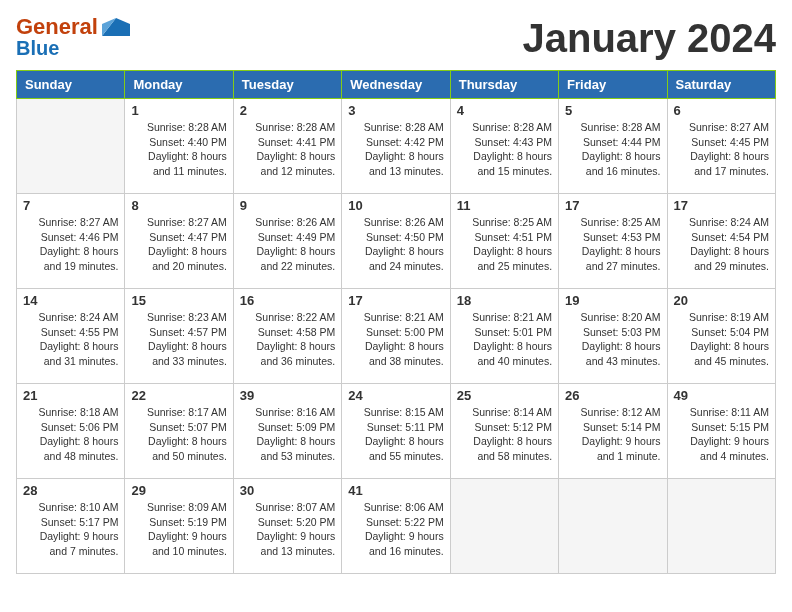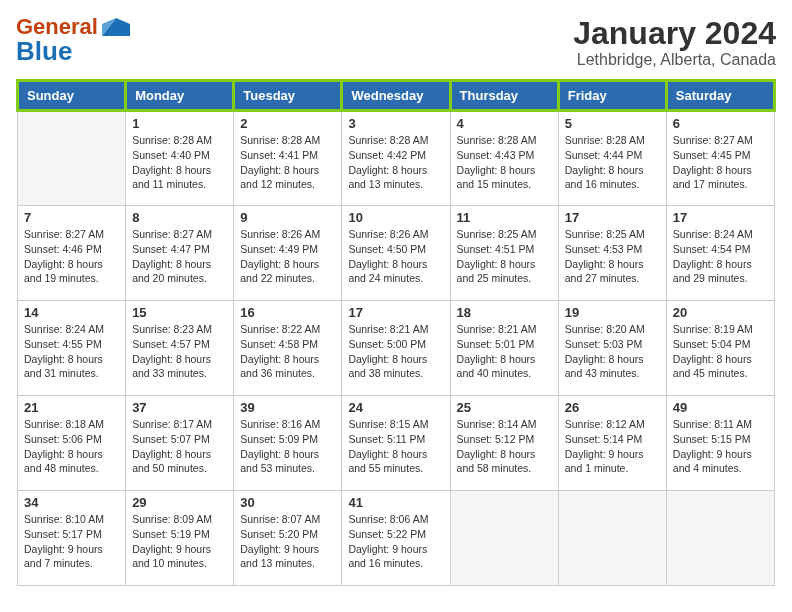--- a/index.html
+++ b/index.html
@@ -21,60 +21,60 @@
       flex-direction: column;
       align-items: flex-start;
     }
     .logo-general {
       font-size: 22px;
       font-weight: bold;
       color: #c2410c;
       line-height: 1;
     }
     .logo-blue {
-      font-size: 26px;
+      font-size: 20px;
       font-weight: bold;
       color: #1a6fb5;
       line-height: 1;
     }
     .logo-icon {
       width: 28px;
       height: 18px;
       margin-left: 4px;
     }
     .logo-top {
       display: flex;
       align-items: center;
     }
     .title-block {
       text-align: right;
     }
     .month-title {
-      font-size: 32px;
+      font-size: 40px;
       font-weight: bold;
       color: #333;
       line-height: 1.1;
     }
     .location-title {
       font-size: 16px;
       color: #555;
     }
     .calendar {
       width: 100%;
       border-collapse: collapse;
       font-size: 11px;
     }
     .calendar th {
       background-color: #2b6cb0;
       color: #fff;
       text-align: left;
       padding: 6px 8px;
       font-size: 13px;
       font-weight: bold;
-      border: 3px solid #84cc16;
+      border: 1px solid #84cc16;
     }
     .calendar td {
       vertical-align: top;
       border: 1px solid #ccc;
       padding: 4px 6px;
       width: 108px;
       height: 95px;
       background: #fff;
     }
     .calendar td.empty {
@@ -84,20 +84,21 @@
       font-size: 13px;
       font-weight: bold;
       color: #333;
       display: block;
       margin-bottom: 2px;
     }
     .day-info {
       color: #333;
       font-size: 10.5px;
       line-height: 1.4;
+      text-align: right;
     }
     .week-row td {
       background: #fff;
     }
     .week-row:nth-child(odd) td {
       background: #fff;
     }
     .week-row td.empty {
       background: #f5f5f5;
     }
@@ -111,21 +112,20 @@
       <span class="logo-general">General</span>
       <svg class="logo-icon" viewBox="0 0 28 18" xmlns="http://www.w3.org/2000/svg">
         <polygon points="0,18 28,18 28,6 14,0" fill="#1a6fb5"></polygon>
         <polygon points="0,18 14,0 0,6" fill="#5ba3d9"></polygon>
       </svg>
     </div>
     <span class="logo-blue">Blue</span>
   </div>
   <div class="title-block">
     <div class="month-title">January 2024</div>
-    <div class="location-title">Lethbridge, Alberta, Canada</div>
   </div>
 </div>
 
 <table class="calendar">
   <thead>
     <tr>
     <th>Sunday</th>
         <th>Monday</th>
         <th>Tuesday</th>
         <th>Wednesday</th>
@@ -221,21 +221,21 @@
           <span class="day-number">20</span>
           <div class="day-info">Sunrise: 8:19 AM<br>Sunset: 5:04 PM<br>Daylight: 8 hours and 45 minutes.</div>
         </td>
       </tr>
       <tr class="week-row">
         <td>
           <span class="day-number">21</span>
           <div class="day-info">Sunrise: 8:18 AM<br>Sunset: 5:06 PM<br>Daylight: 8 hours and 48 minutes.</div>
         </td>
         <td>
-          <span class="day-number">37</span>
+          <span class="day-number">22</span>
           <div class="day-info">Sunrise: 8:17 AM<br>Sunset: 5:07 PM<br>Daylight: 8 hours and 50 minutes.</div>
         </td>
         <td>
           <span class="day-number">39</span>
           <div class="day-info">Sunrise: 8:16 AM<br>Sunset: 5:09 PM<br>Daylight: 8 hours and 53 minutes.</div>
         </td>
         <td>
           <span class="day-number">24</span>
           <div class="day-info">Sunrise: 8:15 AM<br>Sunset: 5:11 PM<br>Daylight: 8 hours and 55 minutes.</div>
         </td>
@@ -247,21 +247,21 @@
           <span class="day-number">26</span>
           <div class="day-info">Sunrise: 8:12 AM<br>Sunset: 5:14 PM<br>Daylight: 9 hours and 1 minute.</div>
         </td>
         <td>
           <span class="day-number">49</span>
           <div class="day-info">Sunrise: 8:11 AM<br>Sunset: 5:15 PM<br>Daylight: 9 hours and 4 minutes.</div>
         </td>
       </tr>
       <tr class="week-row">
         <td>
-          <span class="day-number">34</span>
+          <span class="day-number">28</span>
           <div class="day-info">Sunrise: 8:10 AM<br>Sunset: 5:17 PM<br>Daylight: 9 hours and 7 minutes.</div>
         </td>
         <td>
           <span class="day-number">29</span>
           <div class="day-info">Sunrise: 8:09 AM<br>Sunset: 5:19 PM<br>Daylight: 9 hours and 10 minutes.</div>
         </td>
         <td>
           <span class="day-number">30</span>
           <div class="day-info">Sunrise: 8:07 AM<br>Sunset: 5:20 PM<br>Daylight: 9 hours and 13 minutes.</div>
         </td>

